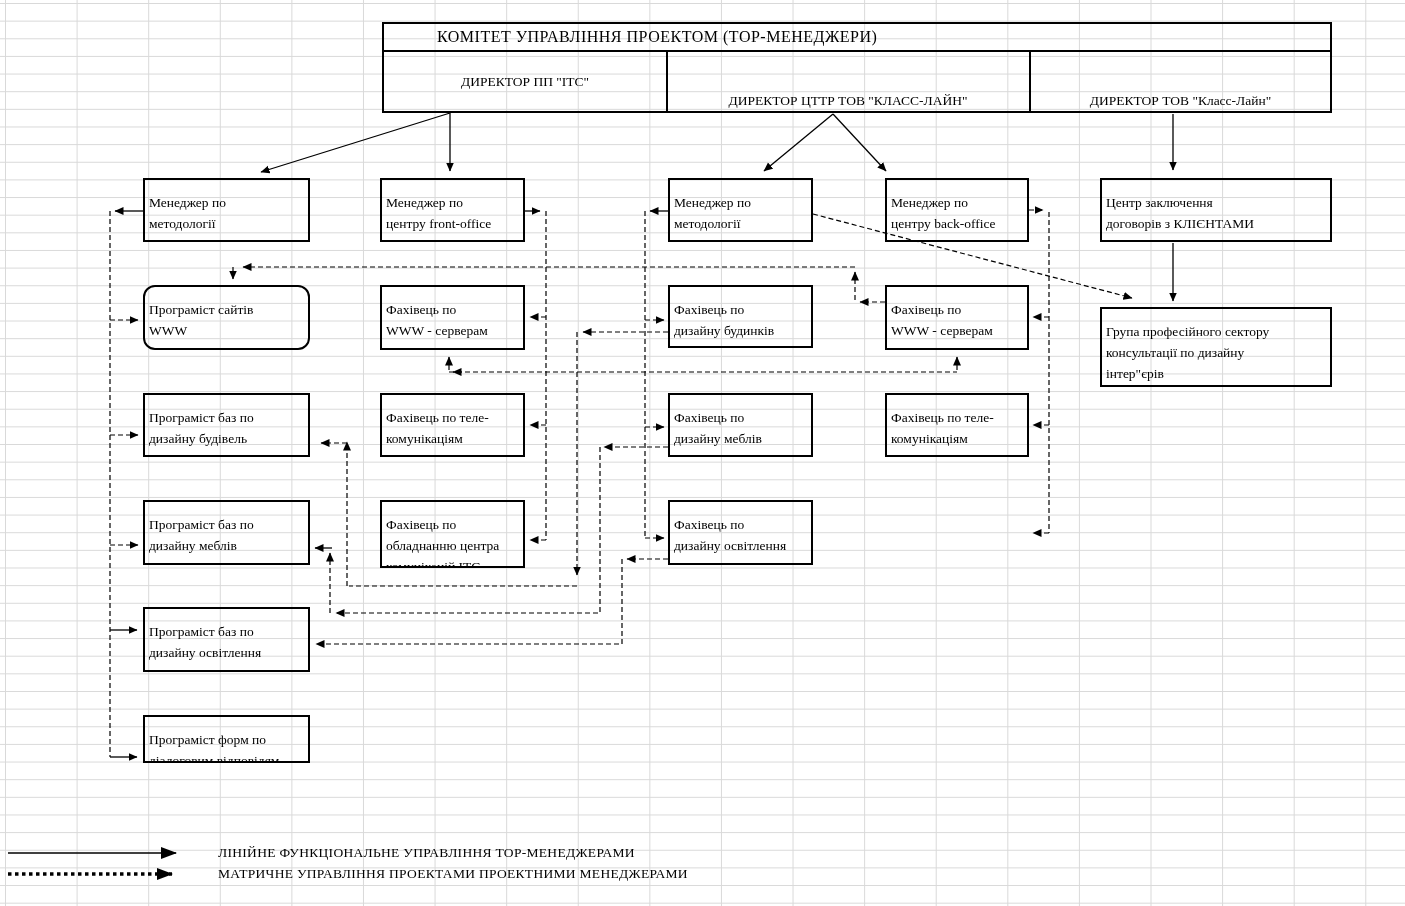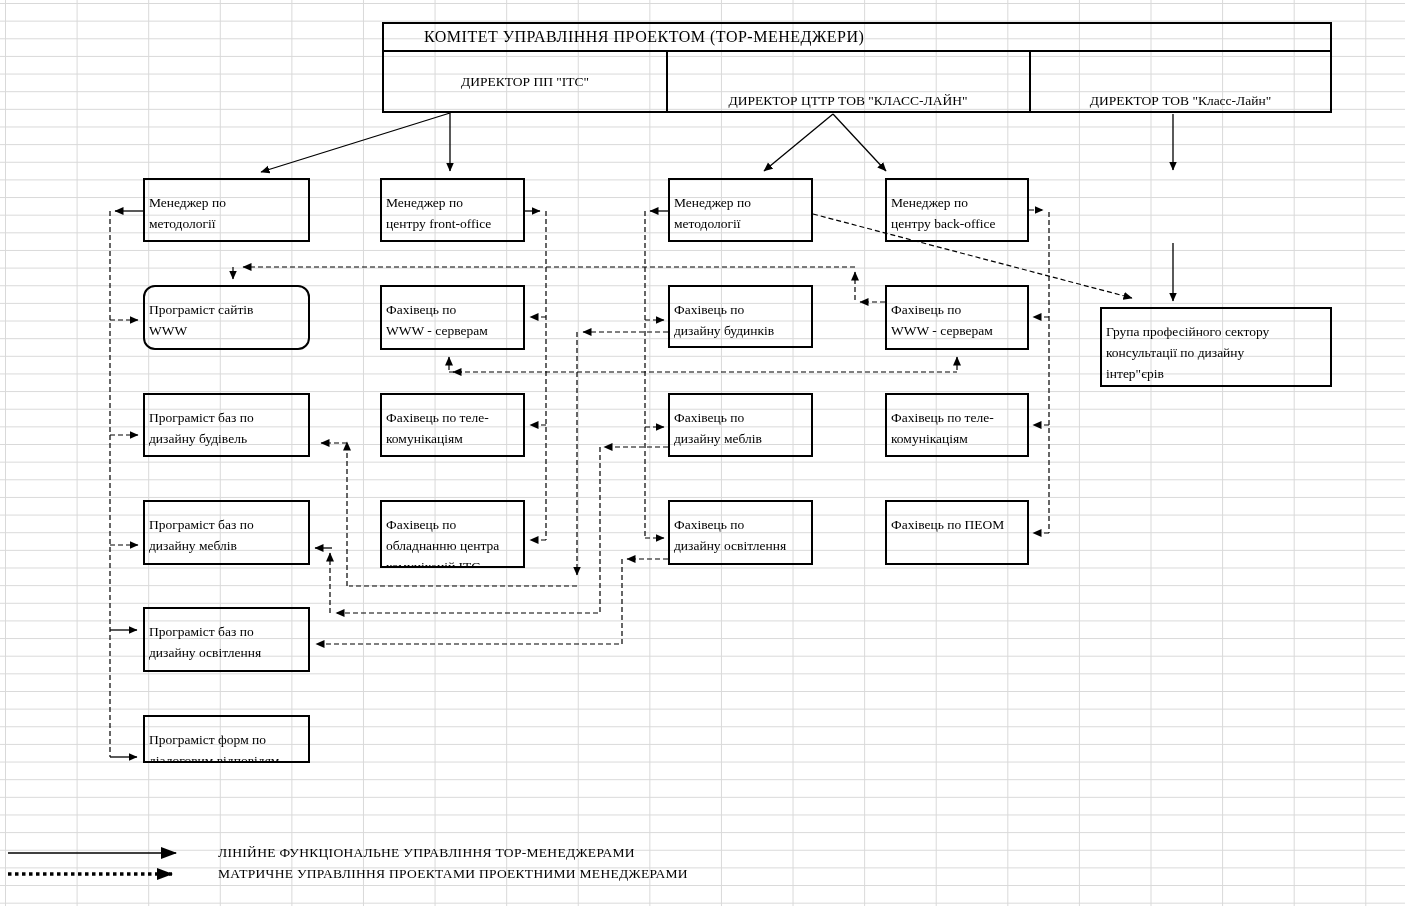--- a/index.html
+++ b/index.html
@@ -16,21 +16,21 @@
   .abs{position:absolute;box-sizing:border-box;}
   .obox{
     position:absolute;box-sizing:border-box;z-index:2;
     border:2px solid #000;background:transparent;
     font-size:13.5px;line-height:21px;padding:12px 4px;
     white-space:pre-line;overflow:hidden;
   }
   #title-box{
     left:382px;top:22px;width:950px;height:28px;z-index:2;
     border:2px solid #000;border-bottom:none;
-    font-size:16px;letter-spacing:0.5px;line-height:26px;padding-left:40px;
+    font-size:16px;letter-spacing:0.5px;line-height:26px;padding-left:53px;
   }
   #director-band{
     left:382px;top:50px;width:950px;height:63px;z-index:2;
     border:2px solid #000;
   }
   .vdiv{position:absolute;top:50px;width:2px;height:63px;background:#000;z-index:3;}
   .dir-label{position:absolute;z-index:4;font-size:13.5px;text-align:center;white-space:nowrap;}
   .legend-text{position:absolute;z-index:2;font-size:13.5px;letter-spacing:0.3px;white-space:nowrap;}
 </style>
 </head>
@@ -166,22 +166,23 @@
 дизайну освітлення</div>
 
   <div class="obox" style="left:885px;top:178px;width:144px;height:64px;">Менеджер по
 центру back-office
 сервера ЦТТР</div>
   <div class="obox" style="left:885px;top:285px;width:144px;height:65px;">Фахівець по
 WWW - серверам
 та мережам</div>
   <div class="obox" style="left:885px;top:393px;width:144px;height:64px;">Фахівець по теле-
 комунікаціям</div>
-  <div class="obox" style="left:885px;top:500px;width:144px;height:65px;">Фахівець по ПЕОМ</div>
 
+  <div class="obox" style="left:1100px;top:178px;width:232px;height:64px;">Центр заключення
+договорів з КЛІЄНТАМИ</div>
   <div class="obox" style="left:1100px;top:307px;width:232px;height:80px;">Група професійного сектору
 консультації по дизайну
 інтер"єрів</div>
 
   <div class="legend-text" style="left:218px;top:845px;">ЛІНІЙНЕ ФУНКЦІОНАЛЬНЕ УПРАВЛІННЯ ТОР-МЕНЕДЖЕРАМИ</div>
   <div class="legend-text" style="left:218px;top:866px;">МАТРИЧНЕ УПРАВЛІННЯ ПРОЕКТАМИ ПРОЕКТНИМИ МЕНЕДЖЕРАМИ</div>
 
 </div>
 
 </body></html>

